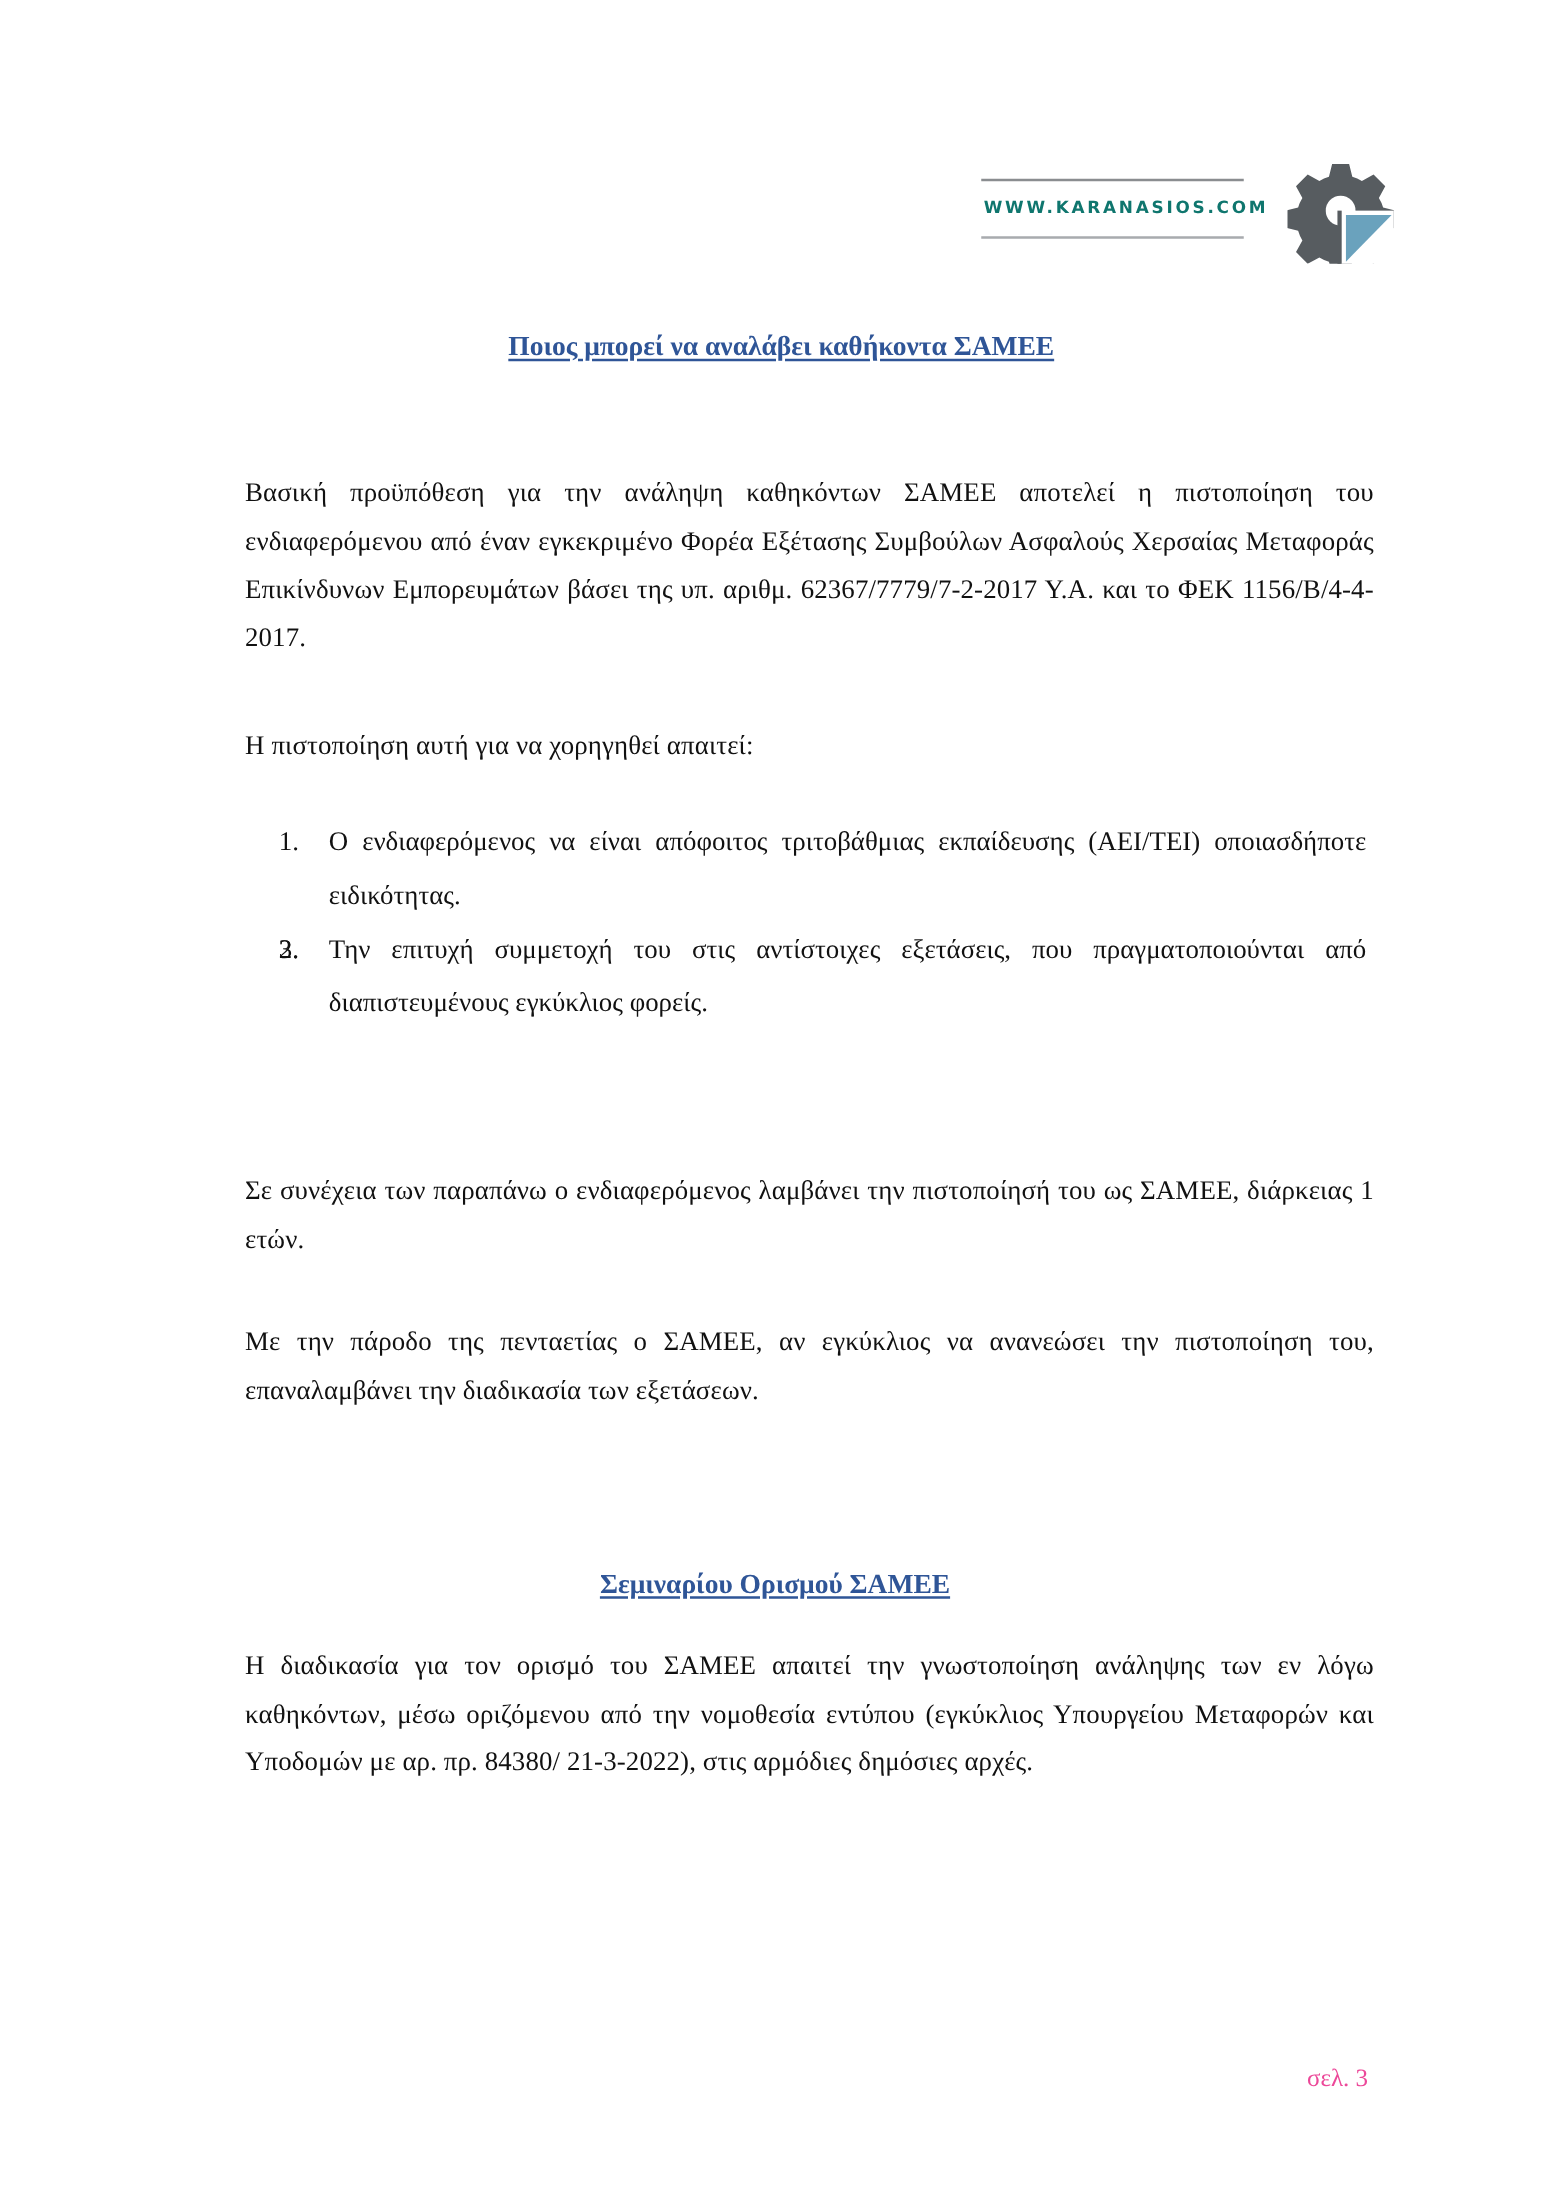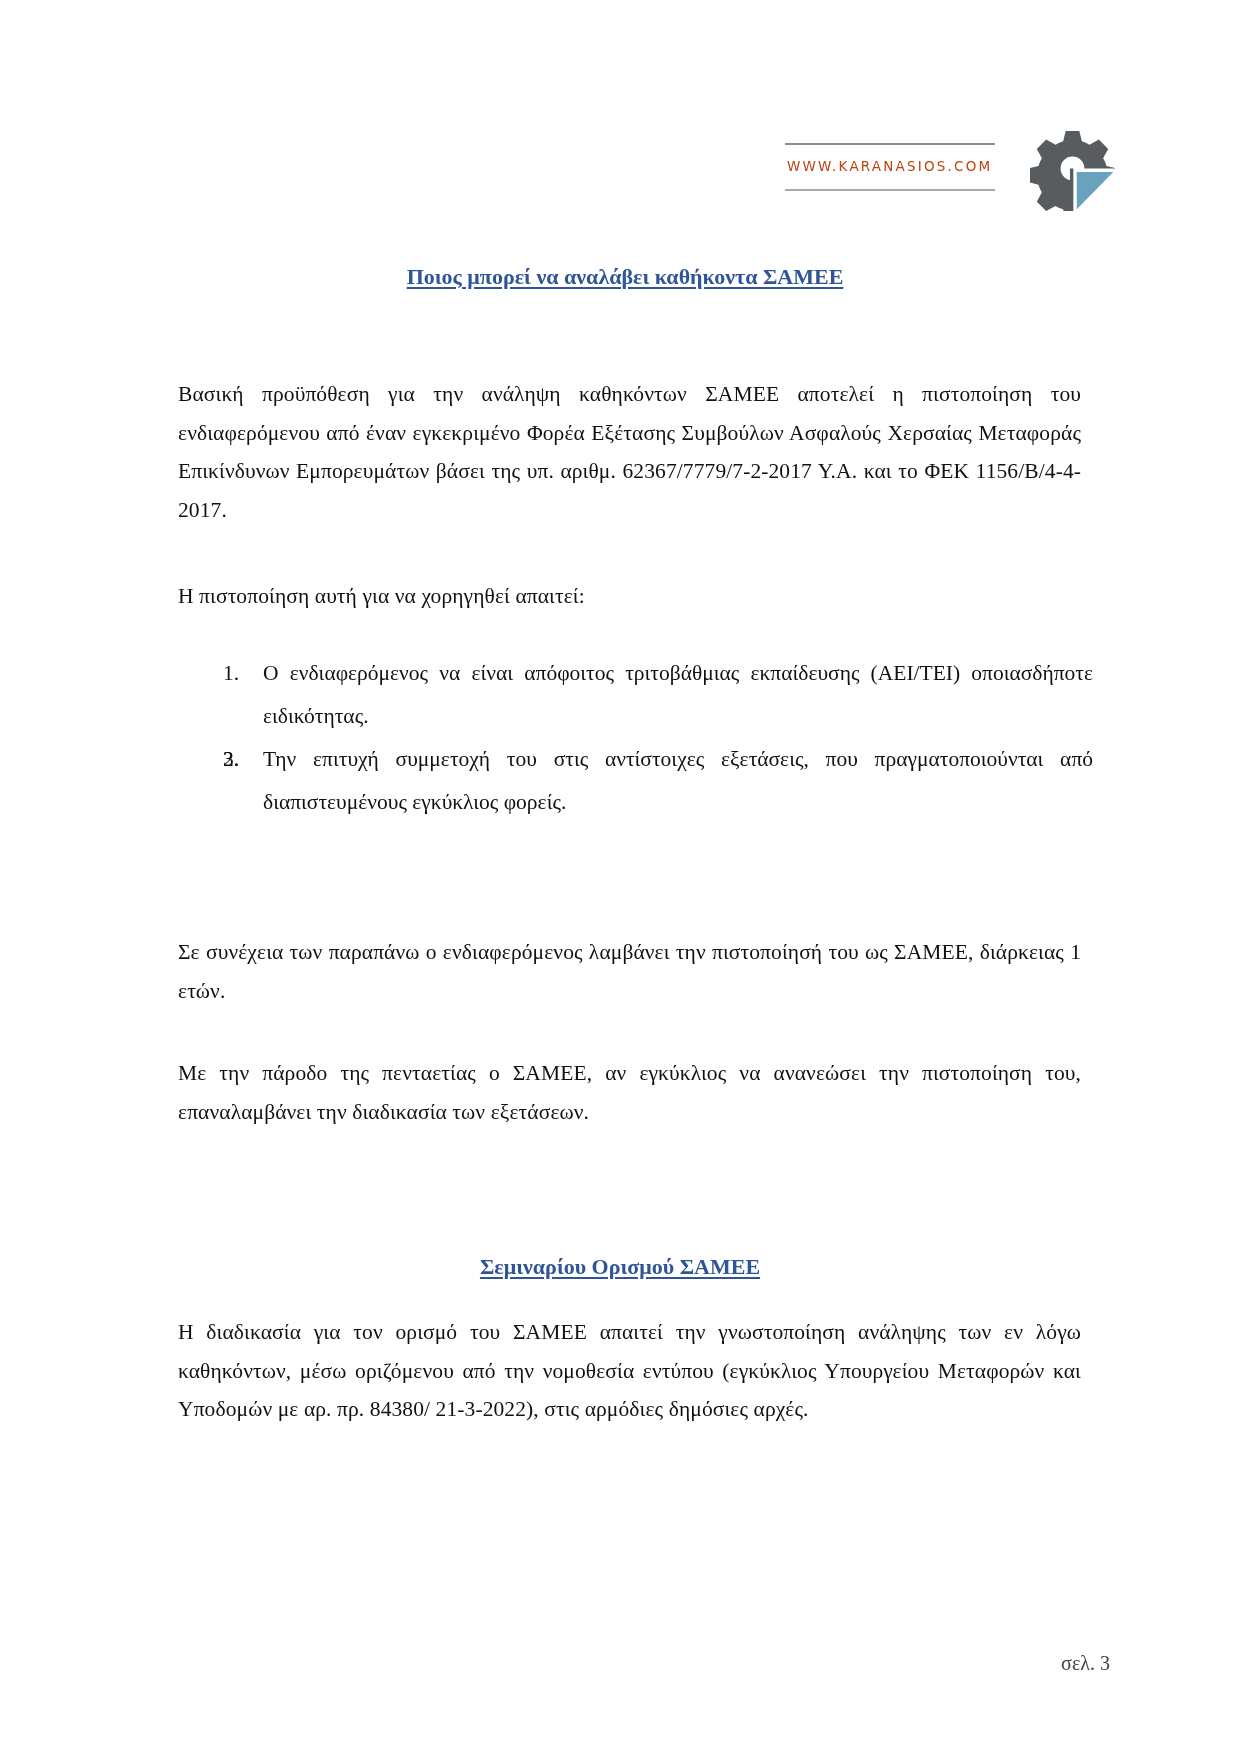--- a/index.html
+++ b/index.html
@@ -11,57 +11,57 @@
     .header {
       position: absolute; left: 785px; top: 126px; width: 350px; height: 100px;
     }
     .header .rule {
       position: absolute; left: 0; width: 210px; height: 2px; background: #8a8d90;
     }
     .header .rule.top { top: 17px; }
     .header .rule.bottom { top: 63px; background: #a8abae; }
     .header .url {
       position: absolute; left: 2px; top: 32px; width: 210px;
-      font-family: "DejaVu Sans", sans-serif; font-weight: normal;
-      font-size: 13.5px; letter-spacing: 2.2px; color: #c2410c;
+      font-family: "DejaVu Sans", sans-serif; font-weight: bold;
+      font-size: 13.5px; letter-spacing: 2.2px; color: #0f766e;
     }
     .header .logo { position: absolute; left: 245px; top: 0px; width: 85px; height: 85px; }
 
     h2.section-title {
       position: absolute; left: 0; width: 1240px; margin: 0; text-align: center;
       font-family: "Liberation Serif", serif; font-weight: bold; font-size: 22px;
       color: #2f5597; text-decoration: underline; text-underline-offset: 3px;
     }
     #title1 { top: 264px; left: 5px; }
     #title2 { top: 1254px; left: 0px; }
 
     .para {
-      position: absolute; left: 178px; width: 903px; margin: 0;
+      position: absolute; left: 196px; width: 903px; margin: 0;
       font-family: "Liberation Serif", "DejaVu Serif", serif; font-size: 21.5px;
       line-height: 38.5px; text-align: justify; text-align-last: left;
       color: #111111; letter-spacing: 0.1px;
     }
     #p1 { top: 375px; }
     #p2 { top: 577px; }
     #p3 { top: 933px; }
     #p4 { top: 1054px; }
     #p5 { top: 1313px; }
 
     ol.requirements {
       position: absolute; left: 190px; top: 652px; width: 903px; margin: 0; padding: 0;
       list-style: none;
       font-family: "Liberation Serif", "DejaVu Serif", serif; font-size: 21.5px;
       line-height: 43px; color: #111111;
     }
     ol.requirements li { position: relative; padding-left: 73px; text-align: justify; text-align-last: left; }
     ol.requirements li .num { position: absolute; left: 33px; top: 0; }
 
     .page-number {
-      position: absolute; left: 1030px; top: 1652px; width: 80px; text-align: right;
-      font-family: "Liberation Serif", serif; font-size: 20px; color: #404040;
+      position: absolute; left: 1030px; top: 1652px; width: 80px; text-align: center;
+      font-family: "Liberation Serif", serif; font-size: 20px; color: #ec4899;
     }
   </style>
 </head>
 <body>
 
 <div class="header">
   <div class="rule top"></div>
   <div class="url">WWW.KARANASIOS.COM</div>
   <div class="rule bottom"></div>
   <svg class="logo" viewBox="0 0 100 100">

